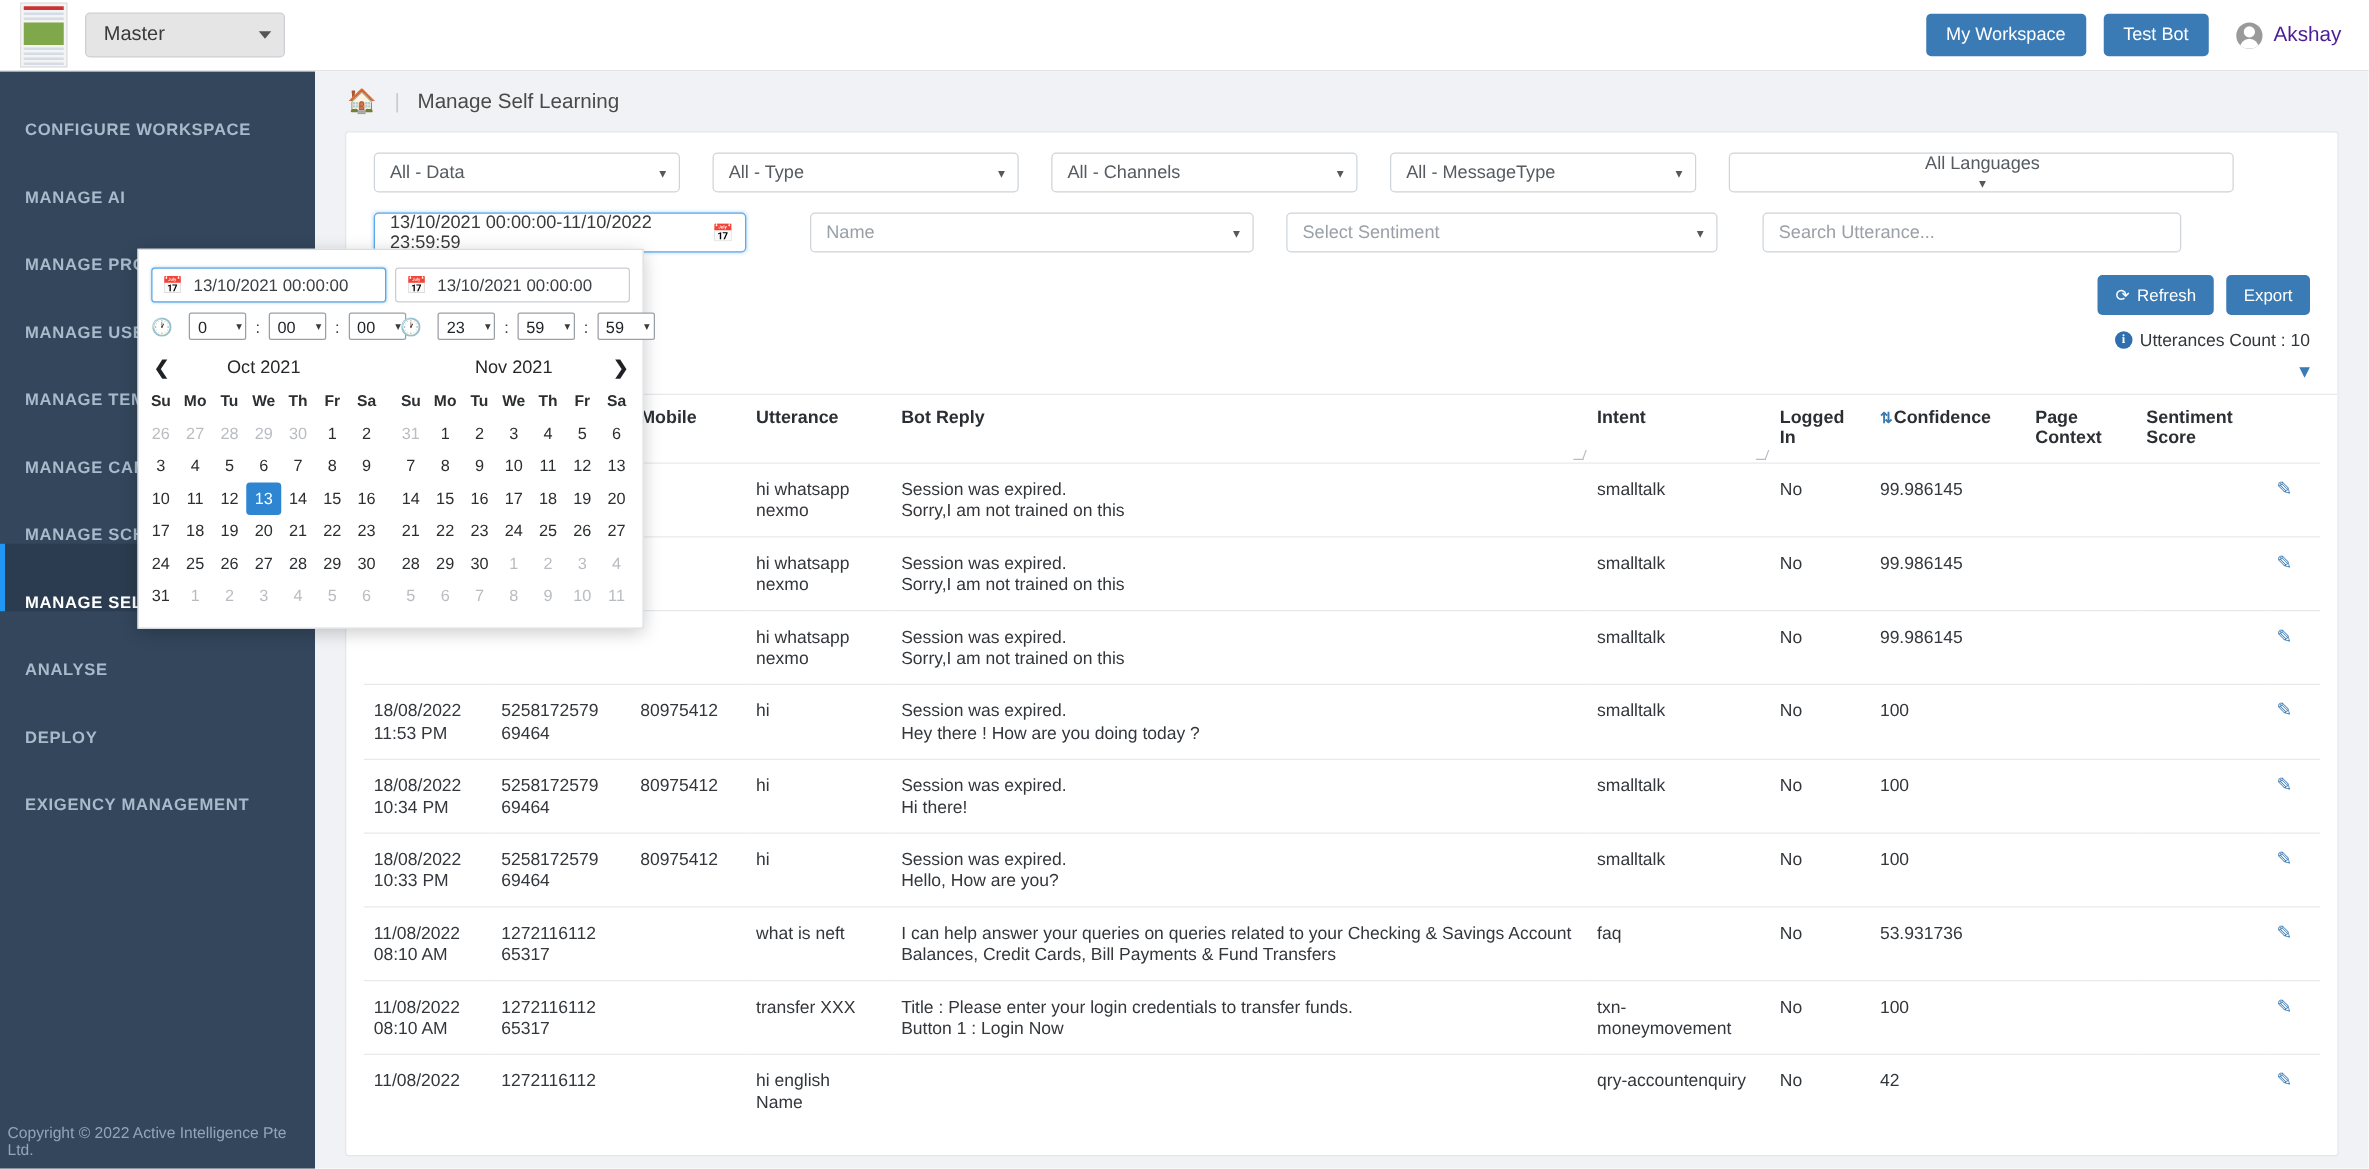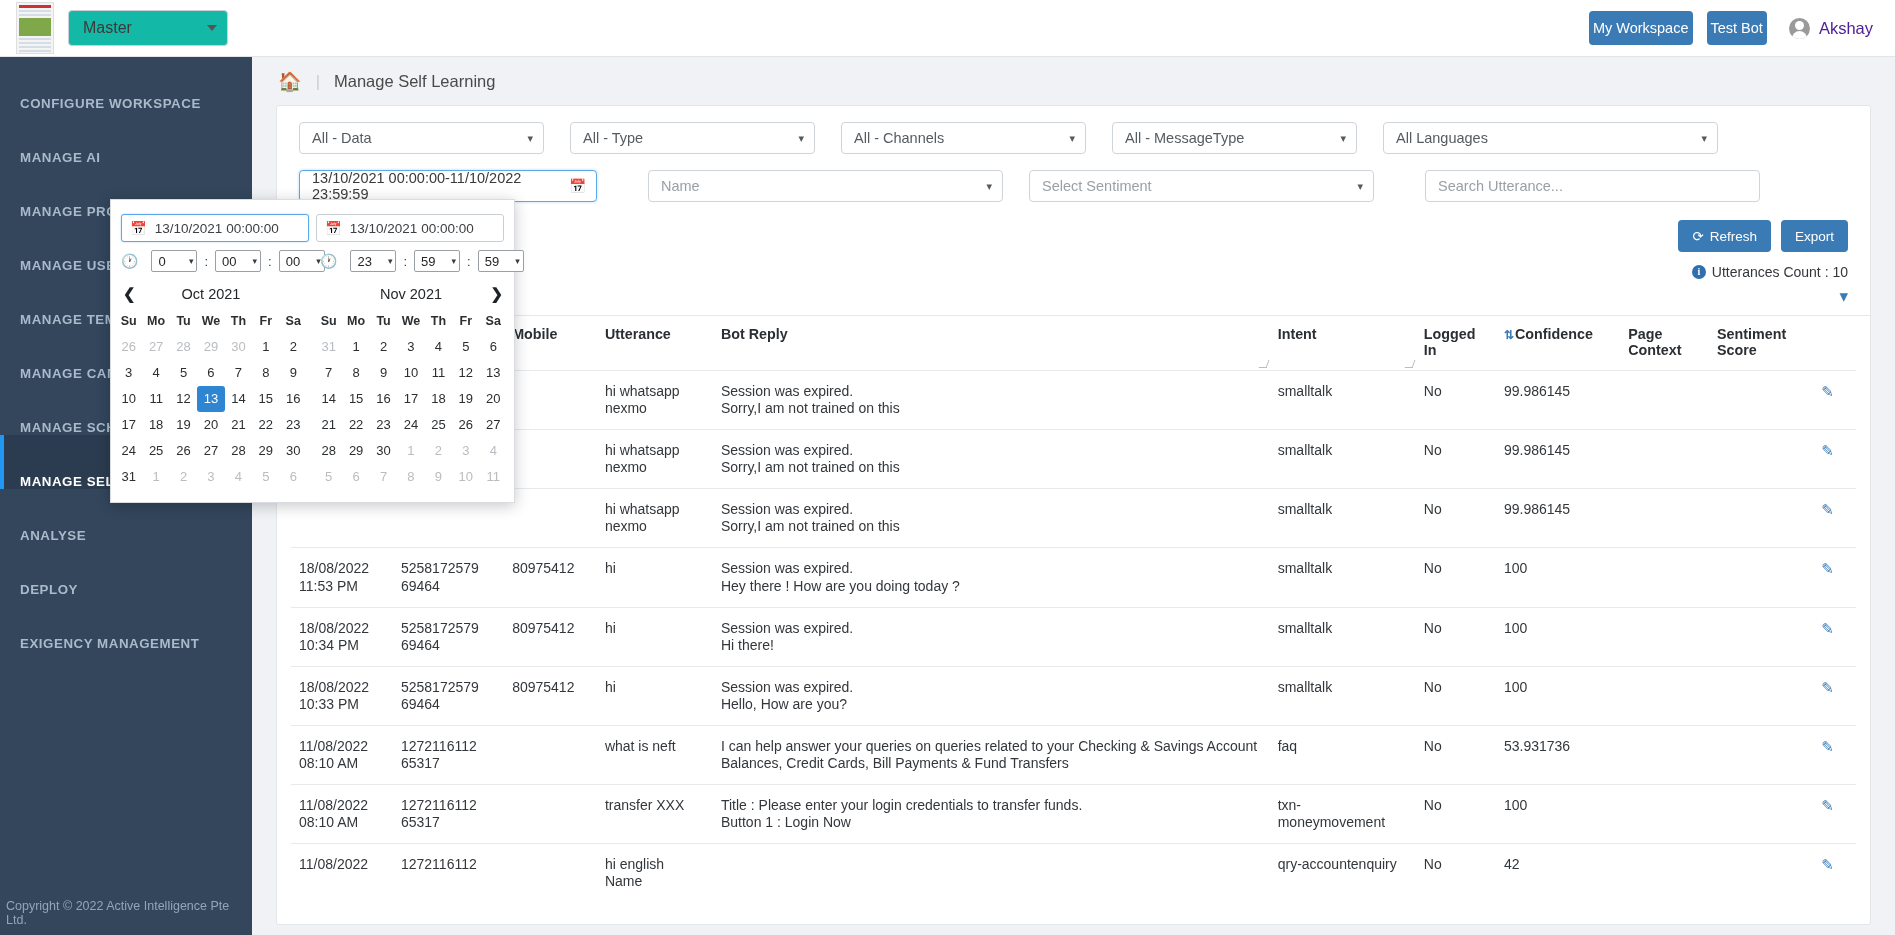--- a/index.html
+++ b/index.html
@@ -28,35 +28,35 @@
   }
   .bot-thumb {
     width: 38px; height: 52px; background: #f4f4f4;
     border: 1px solid #dedede; margin-left: 16px;
     overflow: hidden; position: relative; flex: 0 0 auto;
   }
   .bot-thumb .strip { position: absolute; left: 2px; right: 2px; background: #d4dce6; }
   .bot-thumb .green { position: absolute; left: 2px; right: 2px; background: #7ea84a; }
   .master-select {
     margin-left: 14px; width: 160px; height: 36px;
-    border: 1px solid #ccd0d4; border-radius: 4px; background: #14b8a6;
+    border: 1px solid #ccd0d4; border-radius: 4px; background: #e5e5e5;
     display: flex; align-items: center; justify-content: space-between;
     padding: 0 10px 0 14px; font-size: 16px; color: #3a3a3a;
   }
   .caret-dn {
     width: 0; height: 0; border-left: 5px solid transparent;
     border-right: 5px solid transparent; border-top: 6px solid #555;
   }
   .topbar-right {
     margin-left: auto; display: flex; align-items: center;
     gap: 14px; padding-right: 22px;
   }
   .btn-blue {
     background: #3a7ab5; color: #fff; border: none; border-radius: 4px;
-    font-size: 14.5px; padding: 9px 4px; font-family: inherit; cursor: pointer; text-align: right;
+    font-size: 14.5px; padding: 9px 16px; font-family: inherit; cursor: pointer; text-align: right;
   }
   .user-zone { display: flex; align-items: center; gap: 9px; margin-left: 8px; }
   .user-avatar {
     width: 21px; height: 21px; border-radius: 50%; background: #9a9a9a;
     position: relative; overflow: hidden;
   }
   .user-avatar::after {
     content: ""; position: absolute; width: 9px; height: 9px; border-radius: 50%;
     background: #fff; left: 6px; top: 3px;
   }
@@ -114,21 +114,21 @@
     background: #fff; display: flex; align-items: center;
     justify-content: space-between; padding: 0 10px 0 12px;
     font-size: 14.5px; color: #555b61; cursor: pointer;
   }
   .fsel.ph { color: #9aa0a6; text-align: center; }
   .chev { color: #55595d; font-size: 11px; }
   .w1 { width: 245px; }
   .w2 { width: 245px; }
   .w3 { width: 245px; }
   .w4 { width: 245px; }
-  .w5 { width: 335px; }
+  .w5 { width: 404px; flex-direction: column; }
   .date-input {
     width: 298px; height: 32px; border: 1px solid #5ca8e8; border-radius: 4px;
     background: #fff; display: flex; align-items: center;
     justify-content: space-between; padding: 0 9px 0 12px;
     font-size: 14.5px; color: #3a3a3a; box-shadow: 0 0 3px rgba(90,170,235,.45);
   }
   .cal-ic { color: #4a4f54; font-size: 14px; }
   .wname { width: 355px; }
   .wsent { width: 345px; }
   .wsearch { width: 335px; }
@@ -347,21 +347,21 @@
           <span class="cal-ic">📅</span>
         </div>
         <div class="fsel wname ph" style="margin-left:25px">
           <span>Name</span>
           <span class="chev">▾</span>
         </div>
         <div class="fsel wsent ph">
           <span>Select Sentiment</span>
           <span class="chev">▾</span>
         </div>
-        <div class="fsel wsearch ph" style="margin-left:25px">
+        <div class="fsel wsearch ph" style="margin-left:10px">
           <span>Search Utterance...</span>
         </div>
       </div>
     </div>
 
     <div class="actions-row">
       <button class="btn-act">
         <span>⟳</span>
         <span>Refresh</span>
       </button>

